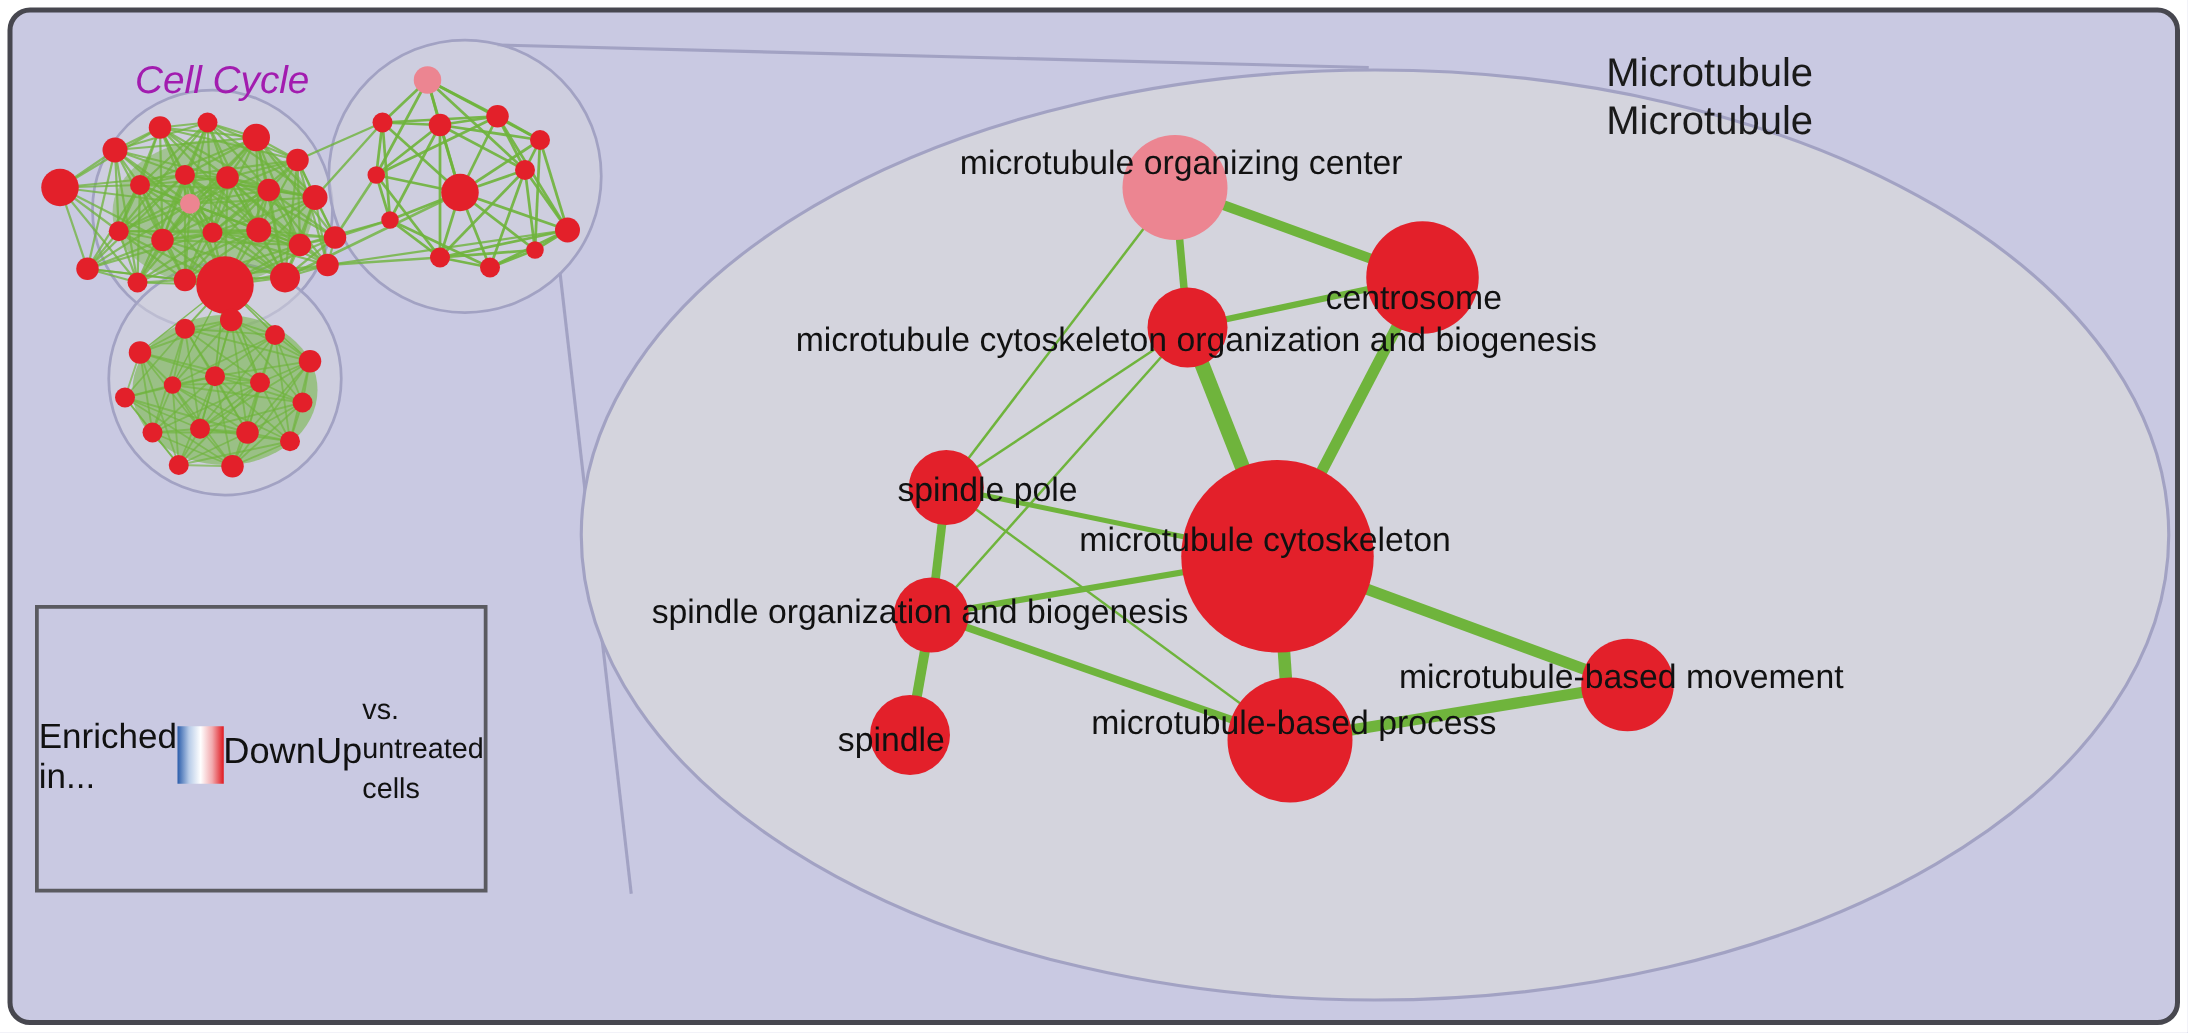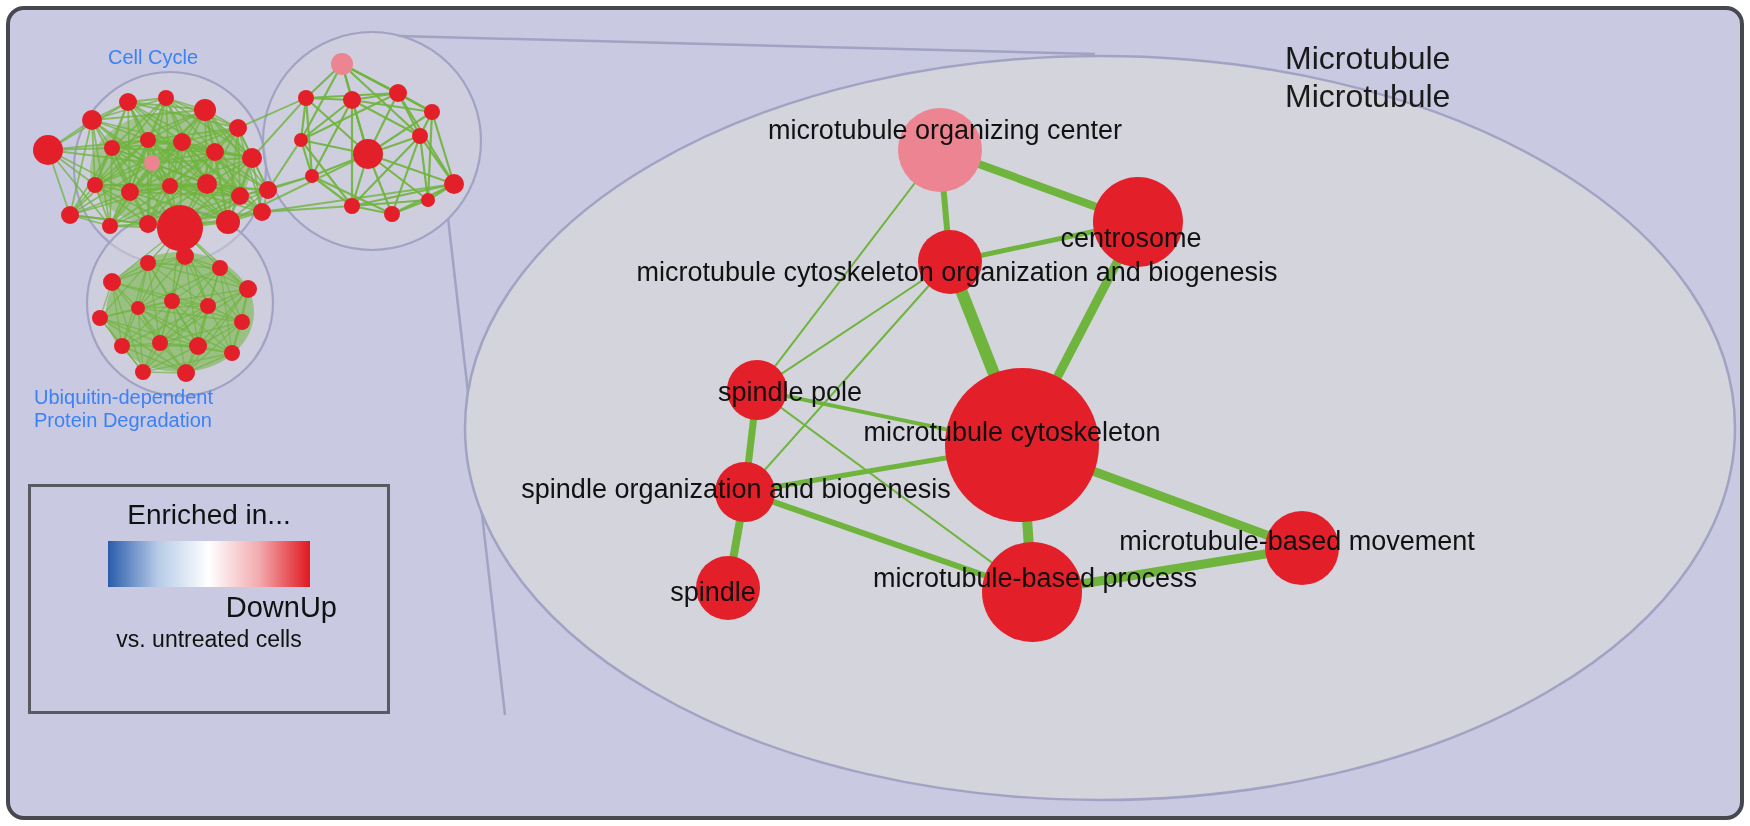--- a/index.html
+++ b/index.html
@@ -1,23 +1,23 @@
 <!DOCTYPE html>
 <html><head>
 <meta charset="utf-8">
 <style>
   html,body{margin:0;padding:0;background:#ffffff;font-family:"Liberation Sans",sans-serif;}
   .stage{position:relative;width:1750px;height:826px;overflow:hidden;}
   .frame{position:absolute;left:6px;top:6px;right:6px;bottom:6px;background:#c9c9e2;border:4px solid #47474f;border-radius:18px;}
   svg.net{position:absolute;left:0;top:0;}
-  .lbl{position:absolute;color:#3b82f6;font-size:20px;line-height:1.15;}
+  .lbl{position:absolute;color:#a21caf;font-size:31px;line-height:1.15;font-style:italic;}
   .lbl-cell-cycle{left:108px;top:46px;}
   .lbl-ubiq{left:34px;top:386px;}
   .zoom-title{position:absolute;left:1285px;top:40px;width:200px;text-align:left;color:#1a1a1a;font-size:32px;line-height:1.18;}
-  .legend{position:absolute;left:28px;top:484px;width:356px;height:224px;border:3px solid #5a5a60;display:flex;flex-direction:column;align-items:center;color:#111;}
+  .legend{position:absolute;left:28px;top:484px;width:356px;height:224px;border:3px solid #5a5a60;display:flex;flex-direction:row;align-items:center;color:#111;}
   .legend-title{margin-top:12px;font-size:28px;}
   .legend-bar{width:202px;height:46px;margin-top:10px;}
   .legend-ends{width:256px;display:flex;justify-content:flex-end;font-size:29px;margin-top:4px;}
   .legend-caption{font-size:23px;line-height:1.35;}
   .legend-caption:first-of-type{margin-top:6px;}
 </style>
 </head>
 <body>
 
 <div class="stage">
@@ -461,24 +461,20 @@
       <text x="790" y="392" text-anchor="middle" dominant-baseline="central" font-size="27" fill="#111111" font-family="&quot;Liberation Sans&quot;, sans-serif">spindle pole</text>
       <text x="1012" y="432" text-anchor="middle" dominant-baseline="central" font-size="27" fill="#111111" font-family="&quot;Liberation Sans&quot;, sans-serif">microtubule cytoskeleton</text>
       <text x="736" y="489" text-anchor="middle" dominant-baseline="central" font-size="27" fill="#111111" font-family="&quot;Liberation Sans&quot;, sans-serif">spindle organization and biogenesis</text>
       <text x="1297" y="541" text-anchor="middle" dominant-baseline="central" font-size="27" fill="#111111" font-family="&quot;Liberation Sans&quot;, sans-serif">microtubule-based movement</text>
       <text x="1035" y="578" text-anchor="middle" dominant-baseline="central" font-size="27" fill="#111111" font-family="&quot;Liberation Sans&quot;, sans-serif">microtubule-based process</text>
       <text x="713" y="592" text-anchor="middle" dominant-baseline="central" font-size="27" fill="#111111" font-family="&quot;Liberation Sans&quot;, sans-serif">spindle</text>
     </svg>
 
   <div class="lbl lbl-cell-cycle">Cell Cycle</div>
 
-  <div class="lbl lbl-ubiq">
-    <div>Ubiquitin-dependent</div>
-    <div>Protein Degradation</div>
-  </div>
 
   <div class="zoom-title">
     <div>Microtubule</div>
     <div>Microtubule</div>
   </div>
 
   <div class="legend">
     <div class="legend-title">Enriched in...</div>
     <div class="legend-bar" style="background: linear-gradient(to right, rgb(42, 92, 170), rgb(184, 204, 232), rgb(255, 255, 255), rgb(242, 170, 174), rgb(224, 24, 31));"></div>
     <div class="legend-ends">

